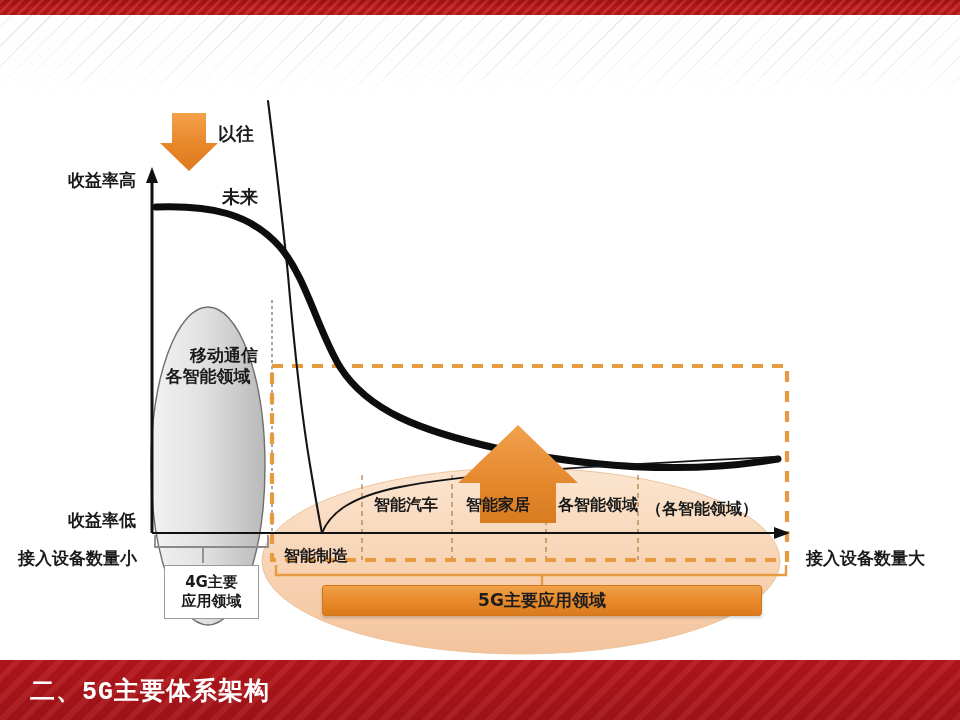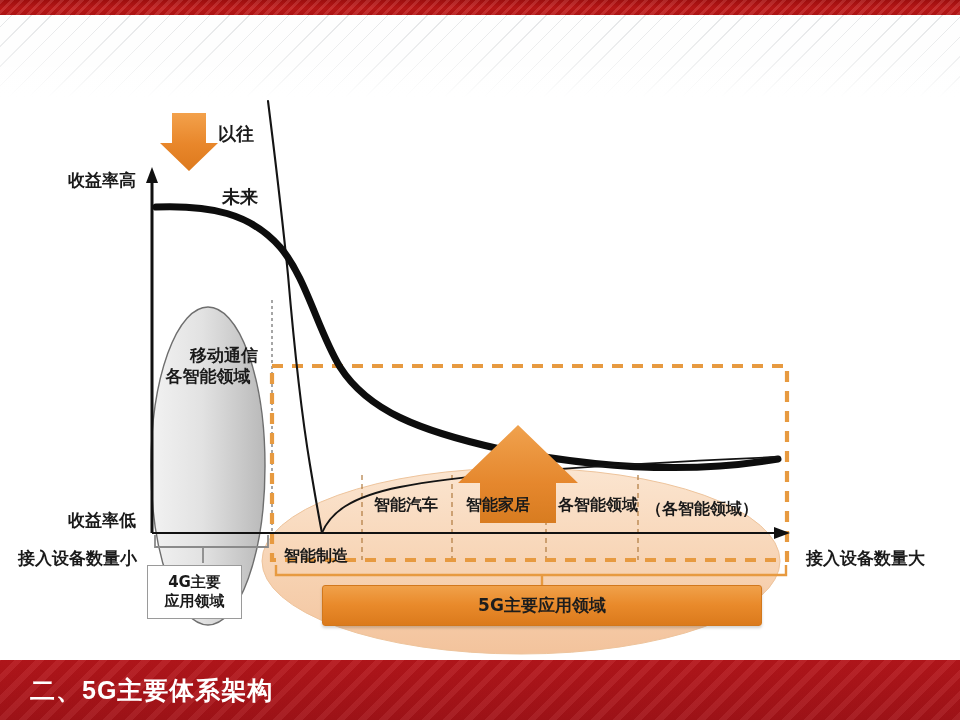--- a/index.html
+++ b/index.html
@@ -25,41 +25,41 @@
   .stripe-band-fade{position:absolute;left:0;top:15px;width:960px;height:82px;
     background:linear-gradient(180deg,rgba(255,255,255,0) 0%,rgba(255,255,255,0.55) 70%,#fff 100%);}
 
   
   .bottom-bar{position:absolute;left:0;top:660px;width:960px;height:60px;
     background:linear-gradient(180deg,#b5161b 0%,#a21318 100%);}
   .bottom-bar-shade{position:absolute;left:0;top:0;width:960px;height:60px;
     background:repeating-linear-gradient(-45deg,rgba(255,255,255,0.055) 0 6px,rgba(0,0,0,0.04) 6px 15px);}
   .bottom-title{position:absolute;left:30px;top:14px;
     color:#ffffff;font-size:25px;font-weight:bold;letter-spacing:1px;
-    font-family:Liberation Sans, sans-serif;white-space:nowrap;text-align:right;}
+    font-family:Liberation Mono, monospace;white-space:nowrap;text-align:right;}
 
   
   #diagram{position:absolute;left:0;top:95px;width:960px;height:560px;}
   #diagram svg{position:absolute;left:0;top:0;}
 
   
   .lbl{position:absolute;white-space:nowrap;color:#1a1a1a;
     font-family:"DejaVu Sans","Liberation Sans",sans-serif;font-weight:bold;}
   .lbl-axis{font-size:17px;}
   .lbl-curve{font-size:18px;}
   .lbl-ellipse{font-size:17px;line-height:20px;text-align:center;}
   .lbl-domain{font-size:16px;}
 
-  .box-4g{position:absolute;left:147px;top:565px;width:95px;height:54px;
+  .box-4g{position:absolute;left:164px;top:565px;width:95px;height:54px;
     background:#ffffff;border:1.6px solid #9a9a9a;
     display:flex;align-items:center;justify-content:center;text-align:center;
     font-family:"DejaVu Sans","Liberation Sans",sans-serif;font-weight:bold;
     font-size:15px;line-height:19px;color:#1a1a1a;box-sizing:border-box;}
 
-  .box-5g{position:absolute;left:322px;top:585px;width:440px;height:41px;
+  .box-5g{position:absolute;left:322px;top:585px;width:440px;height:31px;
     background:linear-gradient(180deg,#f0a14a 0%,#e98a2b 48%,#db7a1c 100%);
     border:1px solid #d2781c;border-radius:3px;
     display:flex;align-items:center;justify-content:center;
     font-family:"DejaVu Sans","Liberation Sans",sans-serif;font-weight:bold;
     font-size:17px;color:#1d1d1d;box-sizing:border-box;
     box-shadow:0 2px 3px rgba(0,0,0,0.18);}
 </style>
 </head>
 <body>
 

